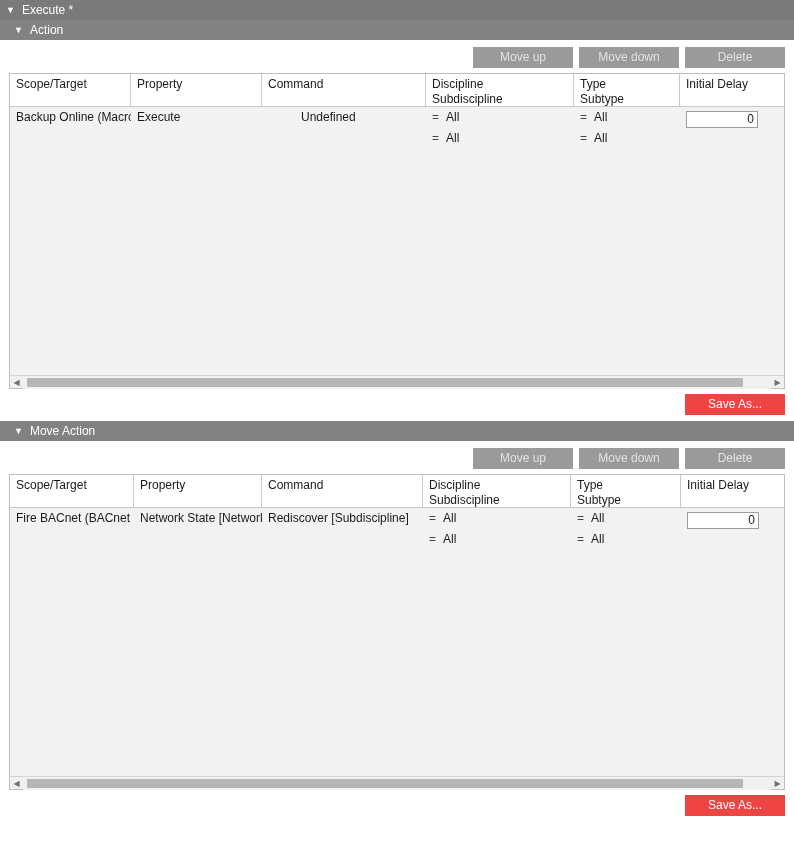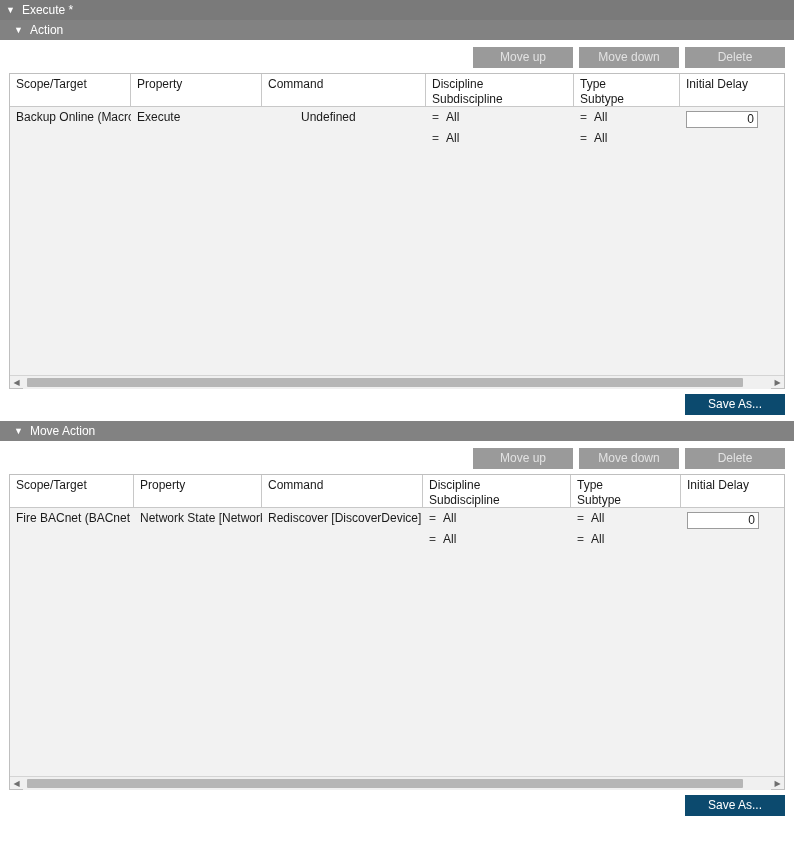--- a/index.html
+++ b/index.html
@@ -77,21 +77,21 @@
     background: #9a9a9a;
     color: #e2e2e2;
     border: none;
     font-family: "Liberation Sans", sans-serif;
     font-size: 12px;
     line-height: 21px;
     text-align: center;
     cursor: default;
   }
   .btn.enabled {
-    background: #0c4a6e;
+    background: #ef4444;
     color: #ffffff;
   }
 
   
   .grid-wrap {
     border: 1px solid #bfbfbf;
     background: #f2f2f2;
     box-sizing: border-box;
     position: relative;
   }
@@ -320,21 +320,21 @@
           </div>
           <div class="gh" style="width:83px">
             <span>Initial Delay</span>
           </div>
         </div>
 
         <div class="grid-rows" style="height:268px">
           <div class="grid-row">
             <div class="gc" style="width:124px">Fire BACnet (BACnet Net</div>
             <div class="gc" style="width:128px">Network State [Network'</div>
-            <div class="gc" style="width:161px">Rediscover [DiscoverDevice]</div>
+            <div class="gc" style="width:161px">Rediscover [Subdiscipline]</div>
             <div class="gc" style="width:148px">
               <span class="eq">=</span><span>All</span>
             </div>
             <div class="gc" style="width:110px">
               <span class="eq">=</span><span>All</span>
             </div>
             <div class="gc" style="width:83px;padding-top:2px">
               <input class="cell-input" value="0" style="">
             </div>
           </div>

